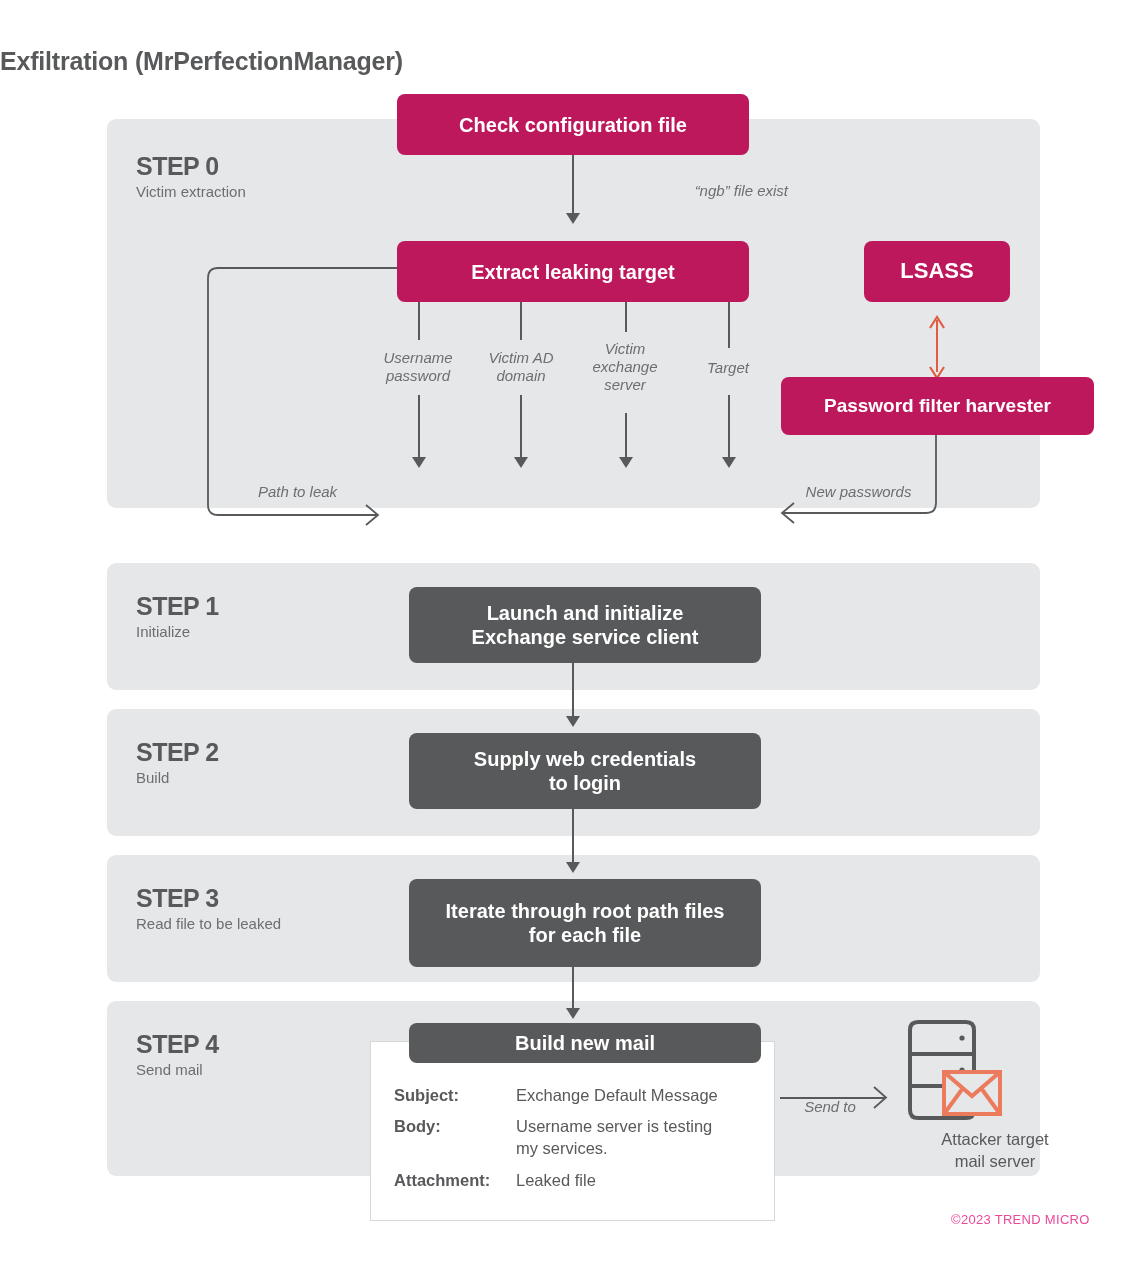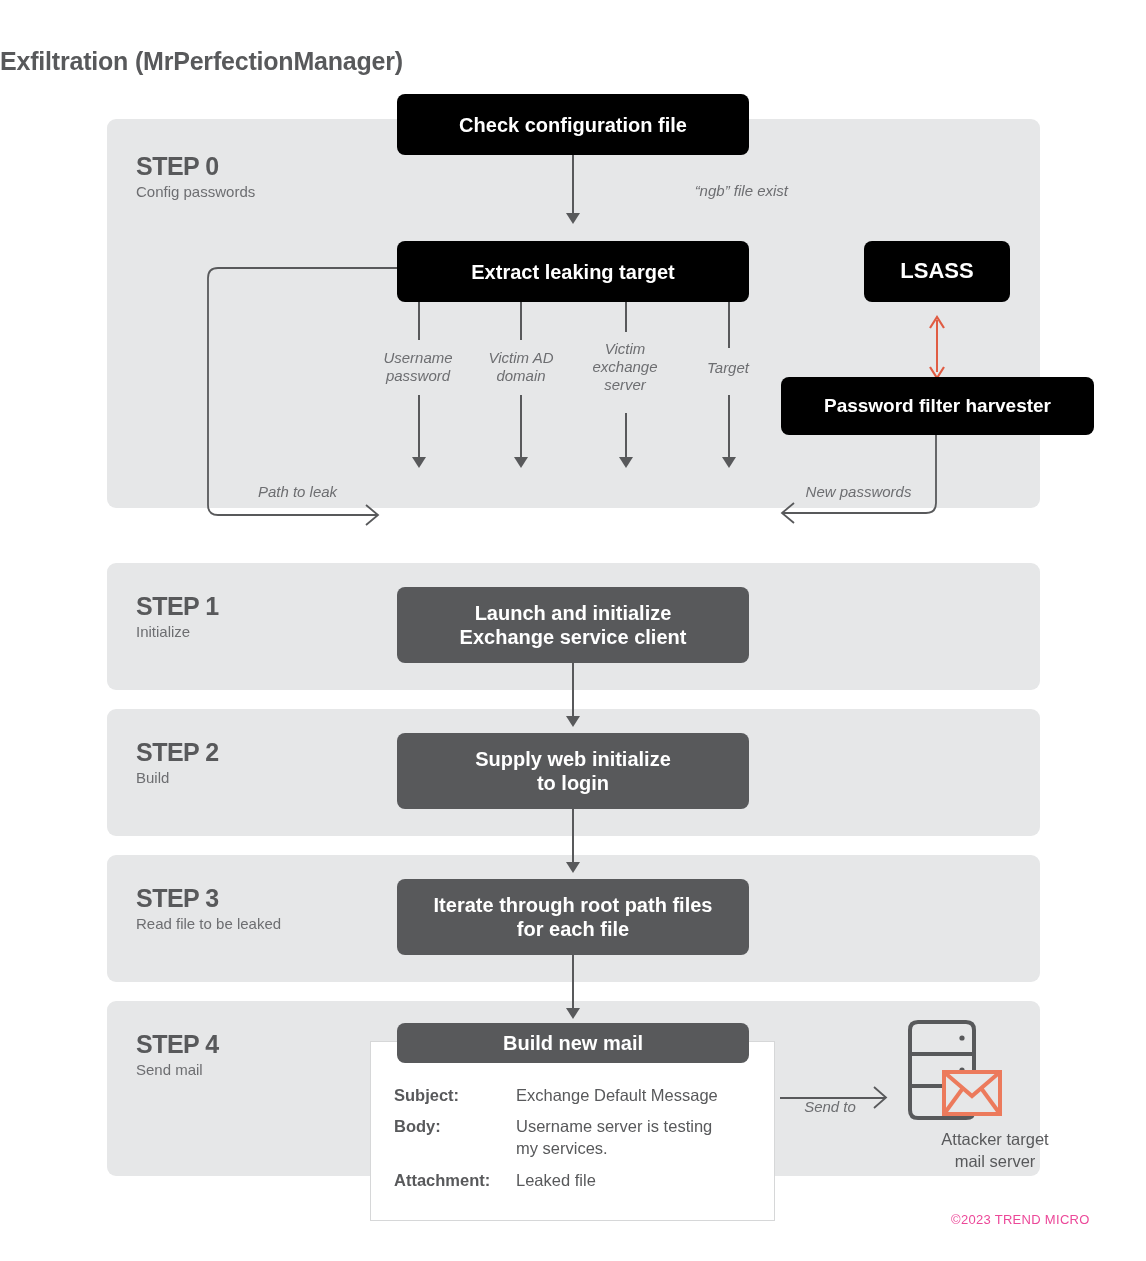--- a/index.html
+++ b/index.html
@@ -45,22 +45,22 @@
   .box {
     position: absolute;
     display: flex; align-items: center; justify-content: center;
     text-align: center;
     border-radius: 8px;
     color: #ffffff;
     font-weight: bold;
     line-height: 1.2;
     padding: 4px 10px;
   }
-  .box.orange { background: #000000; }
-  .box.dark   { background: #58595b; }
+  .box.orange { background: #be185d; }
+  .box.dark   { background: #58595b; margin-left: 12px; }
 
   
   .ln {
     position: absolute;
     background: #58595b;
   }
   .ln.v { width: 1.6px; }
   .ln.h { height: 1.6px; }
   .ln.orange { background: #e05c43; }
 
@@ -133,21 +133,21 @@
   <div class="title">Exfiltration (MrPerfectionManager)</div>
 
   <div class="panel" style="left:107px; top:119px; width:933px; height:389px;"></div>
   <div class="panel" style="left:107px; top:563px; width:933px; height:127px;"></div>
   <div class="panel" style="left:107px; top:709px; width:933px; height:127px;"></div>
   <div class="panel" style="left:107px; top:855px; width:933px; height:127px;"></div>
   <div class="panel" style="left:107px; top:1001px; width:933px; height:175px;"></div>
 
   <div class="step-label" style="left:136px; top:152px;">
     <div class="step-num">STEP 0</div>
-    <div class="step-sub">Config passwords</div>
+    <div class="step-sub">Victim extraction</div>
   </div>
   <div class="step-label" style="left:136px; top:592px;">
     <div class="step-num">STEP 1</div>
     <div class="step-sub">Initialize</div>
   </div>
   <div class="step-label" style="left:136px; top:738px;">
     <div class="step-num">STEP 2</div>
     <div class="step-sub">Build</div>
   </div>
   <div class="step-label" style="left:136px; top:884px;">
@@ -225,27 +225,27 @@
 
 
   <div class="box dark" style="left:397px; top:587px; width:352px; height:76px; font-size:20px; white-space:pre-line;">
     <span>Launch and initialize
 Exchange service client</span>
   </div>
   <div class="ln v" style="left:572px; top:663px; height:56px;"></div>
   <div class="arrowhead down" style="left:566px; top:716px;"></div>
 
   <div class="box dark" style="left:397px; top:733px; width:352px; height:76px; font-size:20px; white-space:pre-line;">
-    <span>Supply web initialize
+    <span>Supply web credentials
 to login</span>
   </div>
   <div class="ln v" style="left:572px; top:809px; height:56px;"></div>
   <div class="arrowhead down" style="left:566px; top:862px;"></div>
 
-  <div class="box dark" style="left:397px; top:879px; width:352px; height:76px; font-size:20px; white-space:pre-line;">
+  <div class="box dark" style="left:397px; top:879px; width:352px; height:88px; font-size:20px; white-space:pre-line;">
     <span>Iterate through root path files
 for each file</span>
   </div>
   <div class="ln v" style="left:572px; top:955px; height:56px;"></div>
   <div class="arrowhead down" style="left:566px; top:1008px;"></div>
 
   <div class="mailcard" style="left:370px; top:1041px; width:405px; height:180px;"></div>
 
   <div class="box dark" style="left:397px; top:1023px; width:352px; height:40px; font-size:20px;">
     <span>Build new mail</span>

